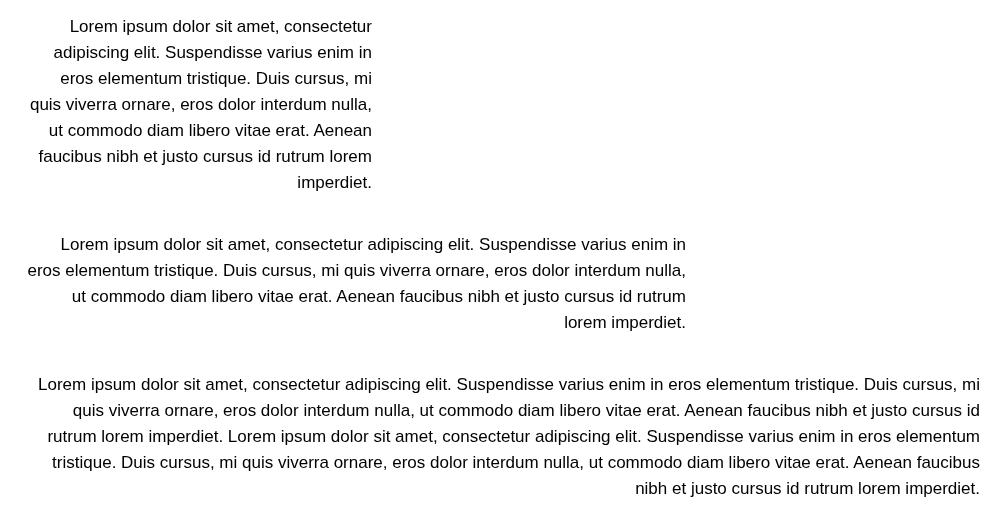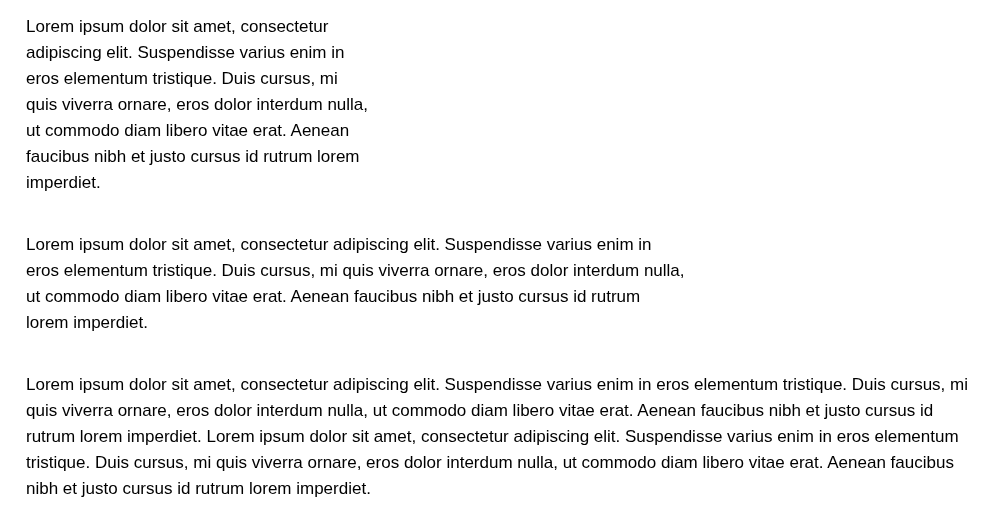--- a/index.html
+++ b/index.html
@@ -18,20 +18,21 @@
     -webkit-font-smoothing: antialiased;
   }
   .page {
     box-sizing: border-box;
     width: 1000px;
     height: 527px;
     padding: 14px 20px 0 26px;
   }
   .page p {
     margin: 0 0 36px 0;
+    text-align: right;
   }
   .para-narrow { max-width: 346px; }
   .para-medium { max-width: 660px; }
   .para-wide   { max-width: 956px; }
 </style>
 </head>
 <body>
 
 <div class="page">
   <p class="para-narrow">Lorem ipsum dolor sit amet, consectetur adipiscing elit. Suspendisse varius enim in eros elementum tristique. Duis cursus, mi quis viverra ornare, eros dolor interdum nulla, ut commodo diam libero vitae erat. Aenean faucibus nibh et justo cursus id rutrum lorem imperdiet.</p>

